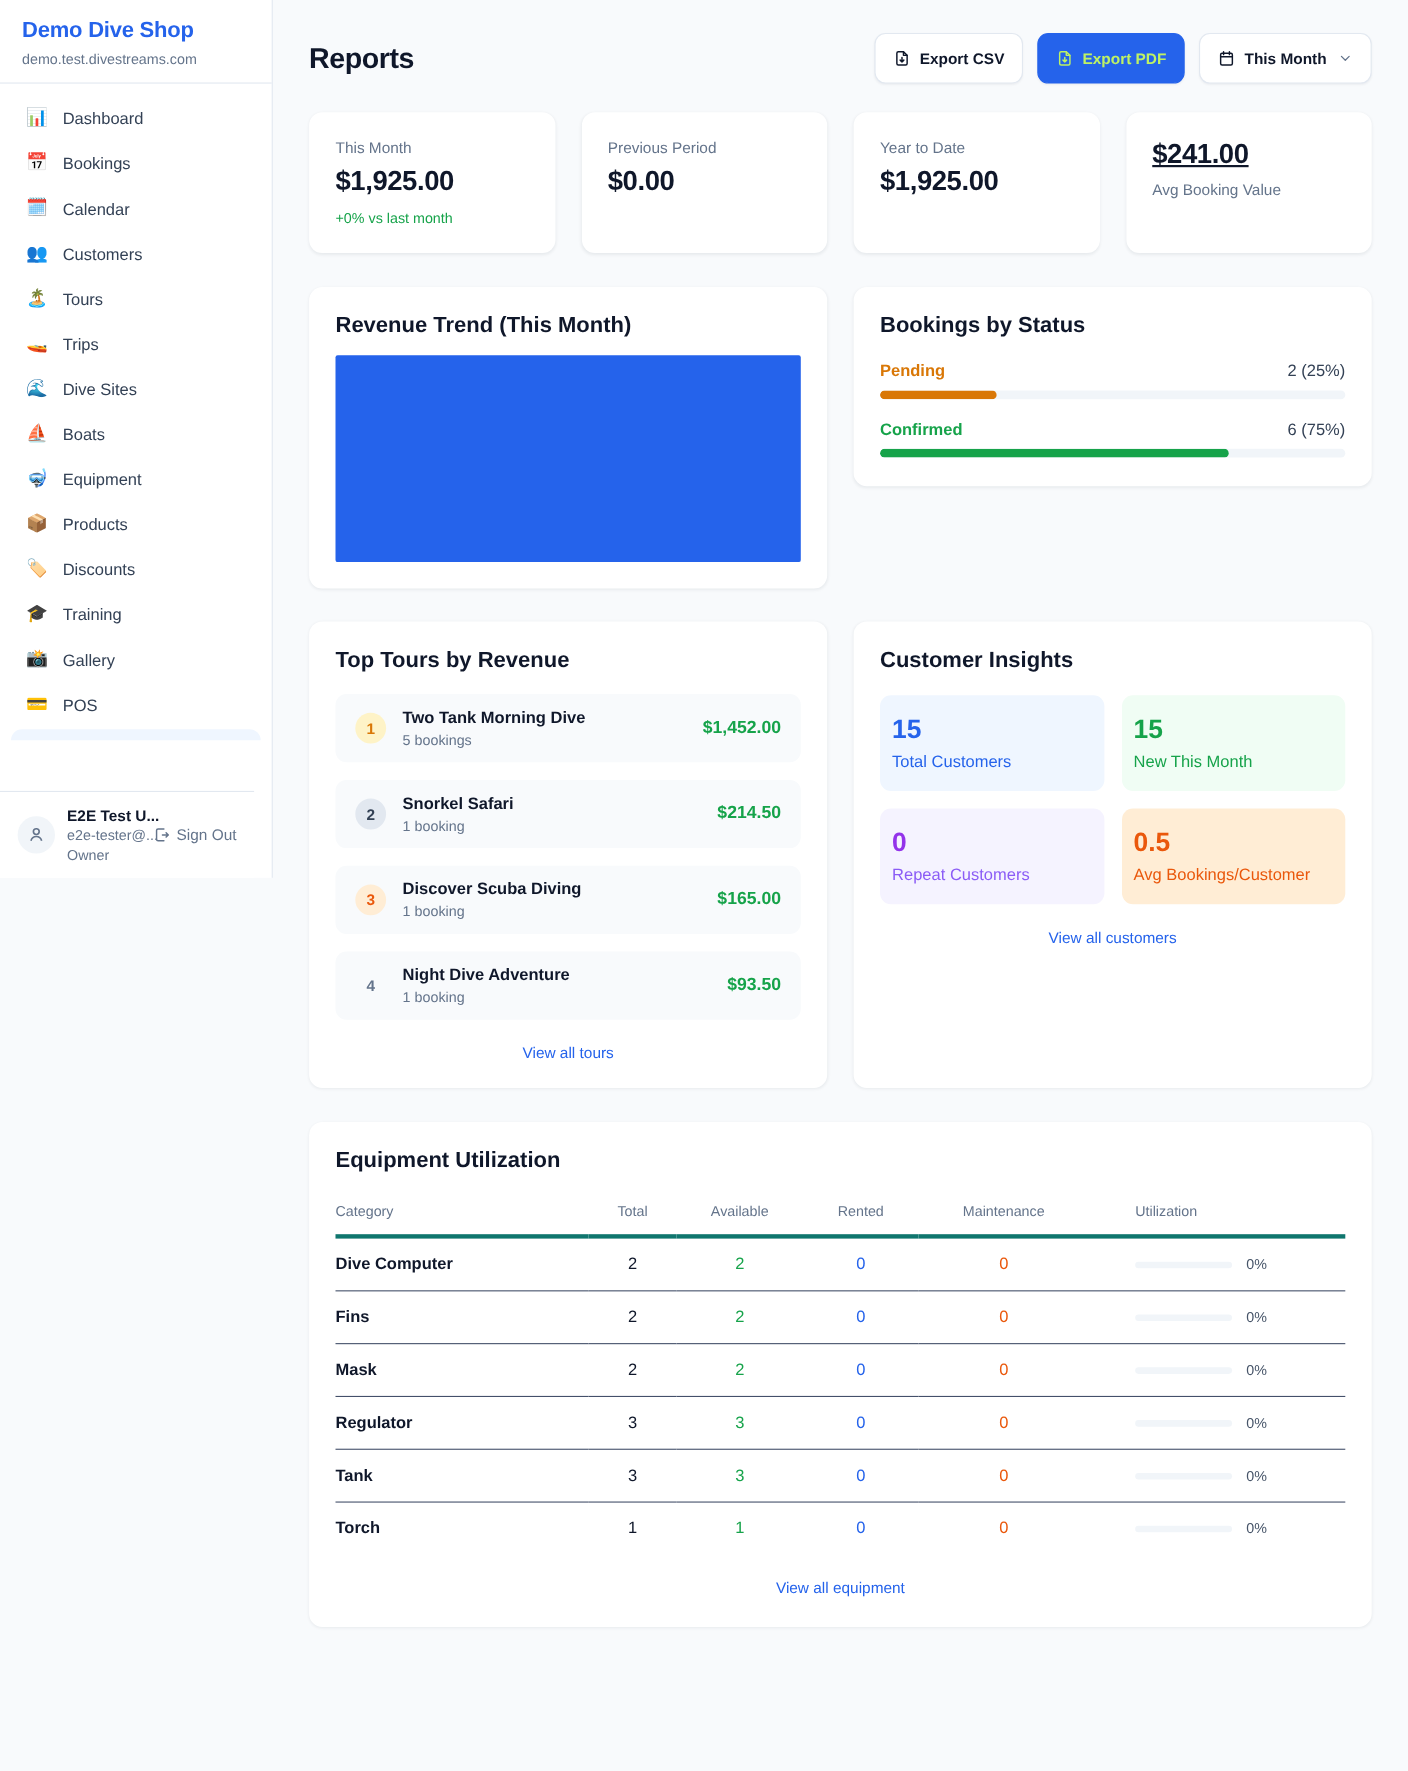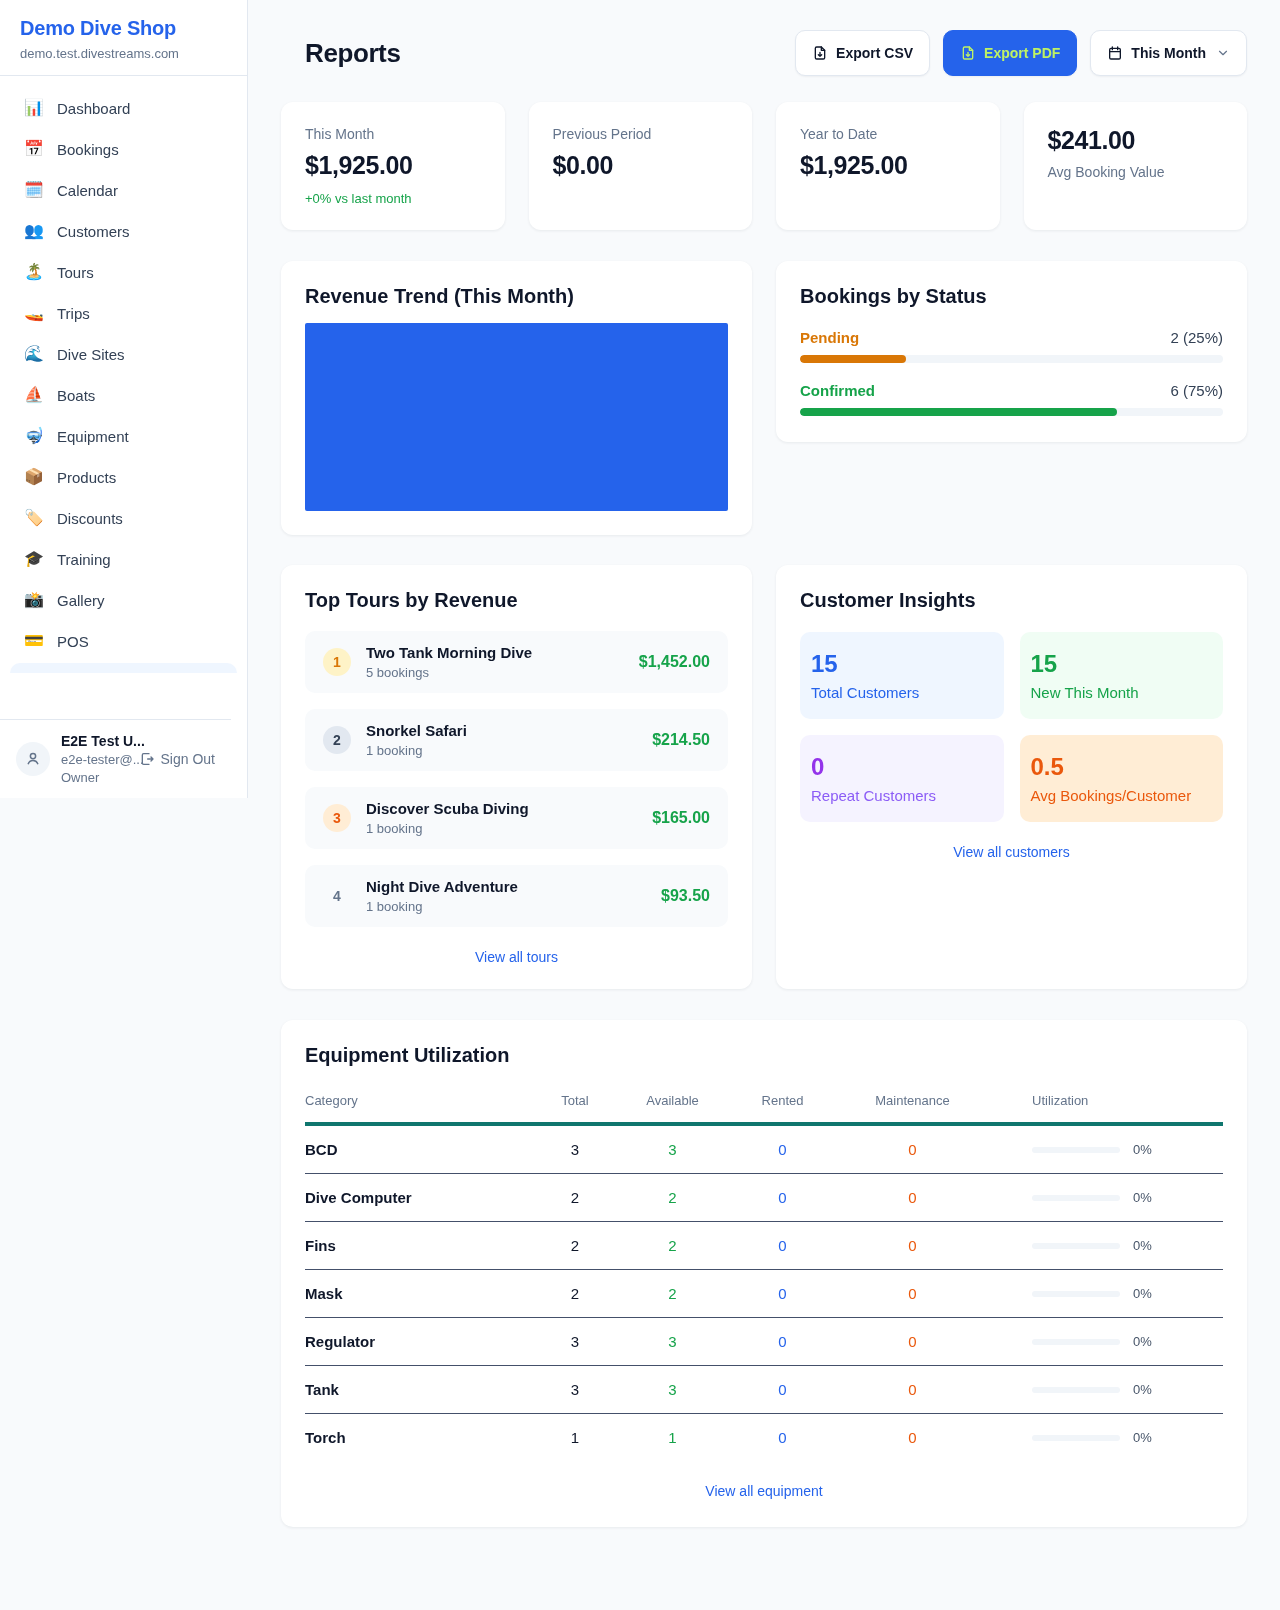--- a/index.html
+++ b/index.html
@@ -48,21 +48,21 @@
   .user-name { font-size: 14px; font-weight: 700; color: #0f172a; white-space: nowrap; }
   .user-email { font-size: 13px; color: #64748b; margin-top: 3px; white-space: nowrap; }
   .user-role { font-size: 13px; color: #64748b; margin-top: 3px; }
   .signout {
     margin-left: auto; display: flex; align-items: center; gap: 6px;
     font-size: 14px; color: #64748b; cursor: pointer; white-space: nowrap;
   }
   
   .main { margin-left: 248px; padding: 30px 33px 40px; }
   .page-head { display: flex; align-items: center; justify-content: space-between; }
-  .page-title { font-size: 26px; font-weight: 700; letter-spacing: -0.4px; margin-left: 24px; }
+  .page-title { font-size: 26px; font-weight: 700; letter-spacing: -0.4px; }
   .head-actions { display: flex; gap: 13px; }
   .btn {
     height: 46px; padding: 0 16px; border-radius: 10px;
     display: flex; align-items: center; gap: 8px;
     font-size: 14px; font-weight: 600; color: #0f172a;
     background: #fff; border: 1px solid #e2e8f0;
     box-shadow: 0 1px 2px rgba(15,23,42,.05); cursor: pointer;
   }
   .btn-primary { background: #2563eb; border-color: #2563eb; color: #bef264; }
   .chev { margin-left: 2px; color: #64748b; }
@@ -70,21 +70,21 @@
   .card {
     background: #fff; border-radius: 12px; padding: 24px;
     box-shadow: 0 1px 3px rgba(15,23,42,.07);
   }
   .card-title { font-size: 20px; font-weight: 700; }
   .stats { margin-top: 26px; display: grid; grid-template-columns: repeat(4, 1fr); gap: 24px; }
   .stat-card { min-height: 123px; }
   .stat-label { font-size: 14px; color: #64748b; }
   .stat-value { font-size: 25px; font-weight: 700; letter-spacing: -0.4px; margin-top: 9px; }
   .stat-delta { font-size: 13px; color: #16a34a; margin-top: 11px; }
-  .stat-card.reverse .stat-value { margin-top: 0; }
+  .stat-card.reverse .stat-value { margin-top: 0; text-decoration: underline; }
   .stat-card.reverse .stat-label { margin-top: 9px; }
   .row2 { margin-top: 31px; display: grid; grid-template-columns: 1fr 1fr; gap: 24px; align-items: start; }
   .row3 { margin-top: 30px; display: grid; grid-template-columns: 1fr 1fr; gap: 24px; }
   .chart-block { margin-top: 15px; height: 188px; background: #2563eb; border-radius: 2px; }
   
   .status-rows { margin-top: 21px; }
   .status-row { margin-bottom: 19px; }
   .status-row:last-child { margin-bottom: 2px; }
   .status-line { display: flex; justify-content: space-between; align-items: baseline; }
   .status-label { font-size: 15px; font-weight: 600; }
@@ -404,33 +404,20 @@
           <th class="cat">Category</th>
           <th class="num col-total">Total</th>
           <th class="num col-avail">Available</th>
           <th class="num col-rent">Rented</th>
           <th class="num col-maint">Maintenance</th>
           <th class="util">Utilization</th>
         </tr>
       </thead>
       <tbody>
 
-          <tr>
-            <td class="cat">BCD</td>
-            <td class="num">3</td>
-            <td class="num c-avail">3</td>
-            <td class="num c-rent">0</td>
-            <td class="num c-maint">0</td>
-            <td class="util">
-              <span class="util-wrap">
-                <span class="util-track"></span>
-                <span class="util-text">0%</span>
-              </span>
-            </td>
-          </tr>
 
           <tr>
             <td class="cat">Dive Computer</td>
             <td class="num">2</td>
             <td class="num c-avail">2</td>
             <td class="num c-rent">0</td>
             <td class="num c-maint">0</td>
             <td class="util">
               <span class="util-wrap">
                 <span class="util-track"></span>

